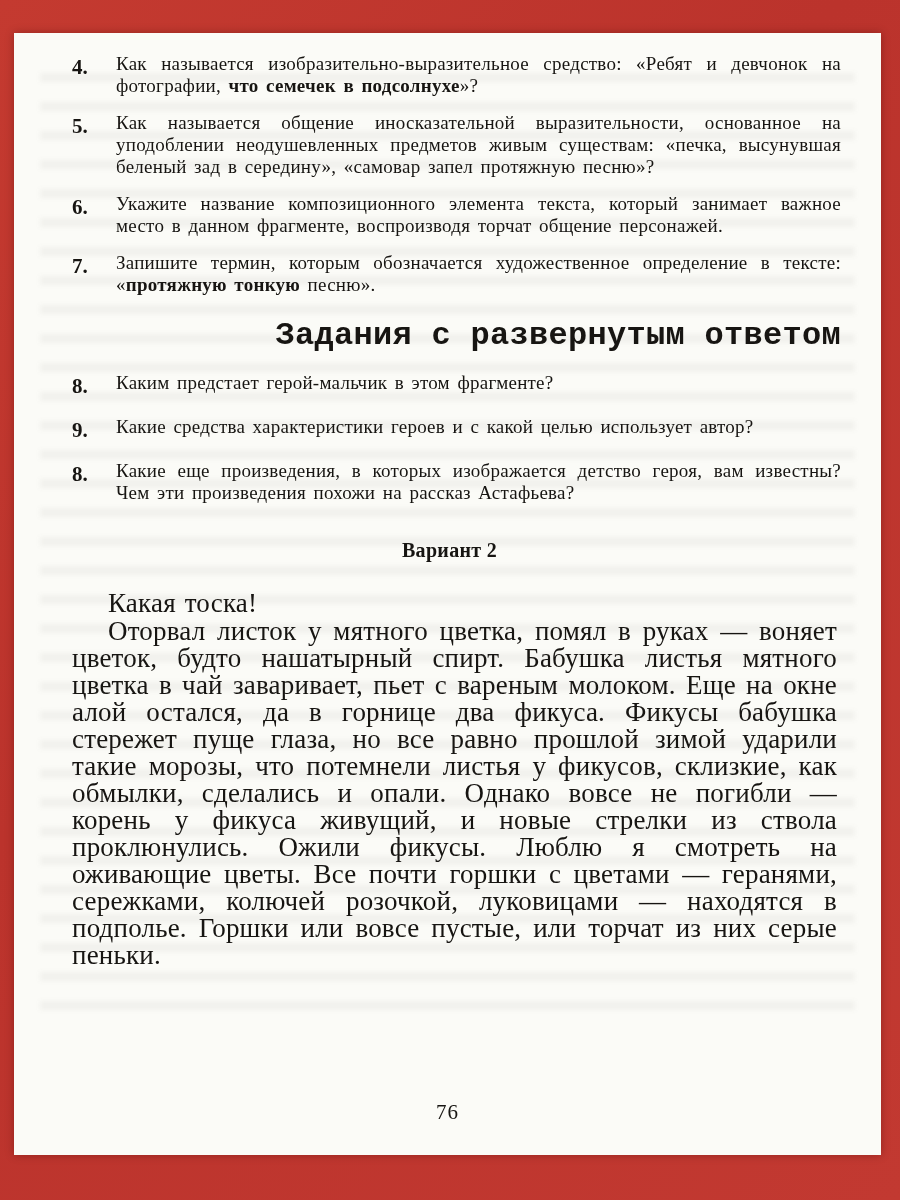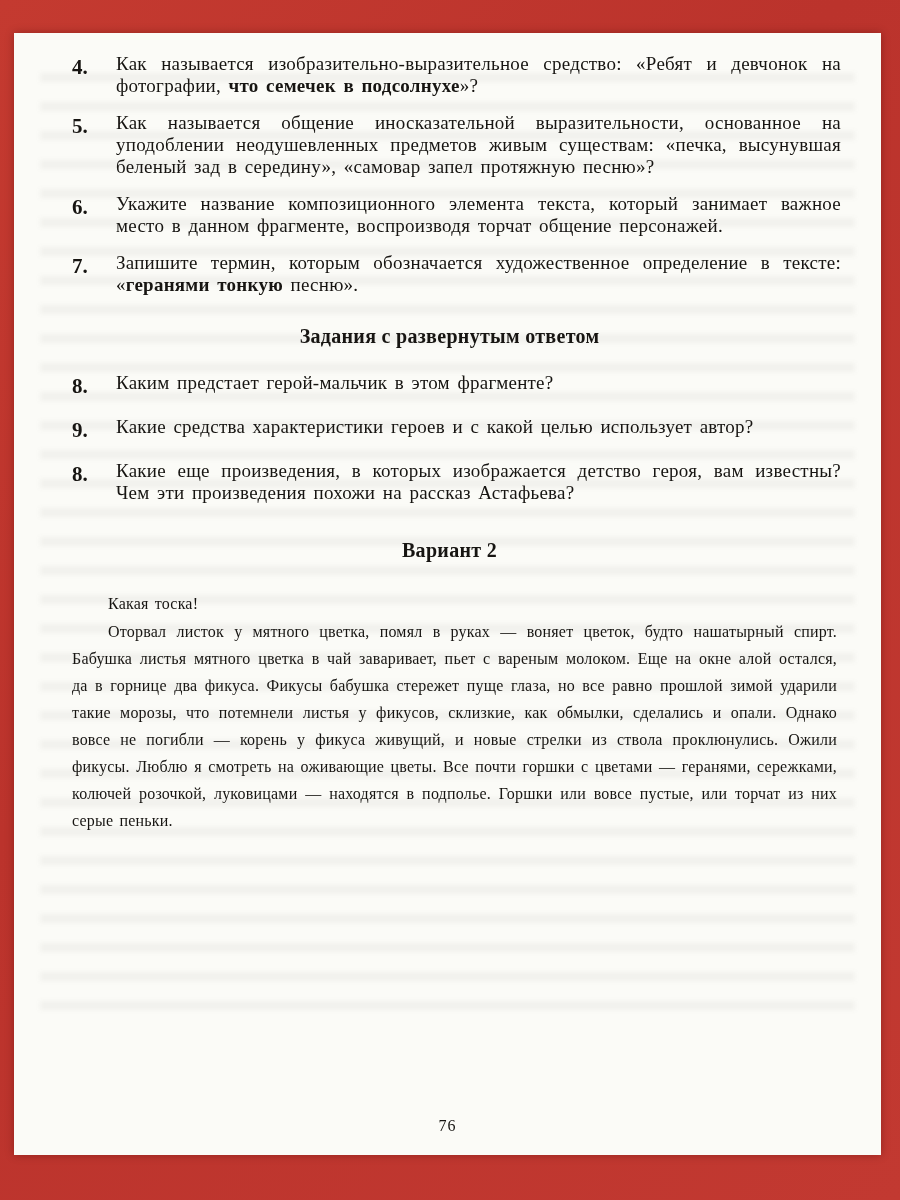--- a/index.html
+++ b/index.html
@@ -60,59 +60,60 @@
   .qtext {
     flex: 1;
     font-size: 19px;
     line-height: 22px;
     text-align: justify;
     letter-spacing: 0.25px;
     word-spacing: 2.5px;
   }
   .b { font-weight: 700; }
   .section-heading {
-    text-align: center;
+    text-align: right;
     font-weight: 700;
-    font-size: 20px;
+    font-size: 32px;
     line-height: 32px;
     margin: 24px 0 20px 0;
     letter-spacing: 0.3px;
     position: relative;
     z-index: 2;
+    font-family: Liberation Mono, monospace;
   }
   .variant-heading {
     text-align: center;
     font-weight: 700;
     font-size: 20px;
     line-height: 32px;
     margin: 30px 0 24px 0;
     letter-spacing: 0.3px;
     position: relative;
     z-index: 2;
   }
   .para {
-    font-size: 16px;
+    font-size: 27px;
     line-height: 27px;
     text-align: justify;
     text-indent: 36px;
     letter-spacing: 0.2px;
     word-spacing: 2px;
     margin: 0 0 0 0;
     padding: 0 4px 0 14px;
     position: relative;
     z-index: 2;
   }
   .para + .para { margin-top: 1px; }
   .page-number {
     position: absolute;
     left: 0;
     right: 0;
-    bottom: 20px;
+    bottom: 30px;
     text-align: center;
-    font-size: 16px;
+    font-size: 21px;
     letter-spacing: 1px;
     z-index: 2;
   }
 </style>
 </head>
 <body>
 
 <div class="book-frame"></div>
 
 <div class="page">
@@ -127,21 +128,21 @@
     <div class="qtext">Как называется общение иносказательной выразительности, основанное на уподоблении неодушевленных предметов живым существам: «печка, высунувшая беленый зад в середину», «самовар запел протяжную песню»?</div>
   </div>
 
   <div class="q">
     <div class="qnum">6.</div>
     <div class="qtext">Укажите название композиционного элемента текста, который занимает важное место в данном фрагменте, воспроизводя торчат общение персонажей.</div>
   </div>
 
   <div class="q">
     <div class="qnum">7.</div>
-    <div class="qtext"><span>Запишите термин, которым обозначается художественное определение в тексте: «</span><span class="b">геранями тонкую</span><span> песню».</span></div>
+    <div class="qtext"><span>Запишите термин, которым обозначается художественное определение в тексте: «</span><span class="b">протяжную тонкую</span><span> песню».</span></div>
   </div>
 
   <div class="section-heading">Задания с развернутым ответом</div>
 
   <div class="q">
     <div class="qnum">8.</div>
     <div class="qtext">Каким предстает герой-мальчик в этом фрагменте?</div>
   </div>
 
   <div class="q">

